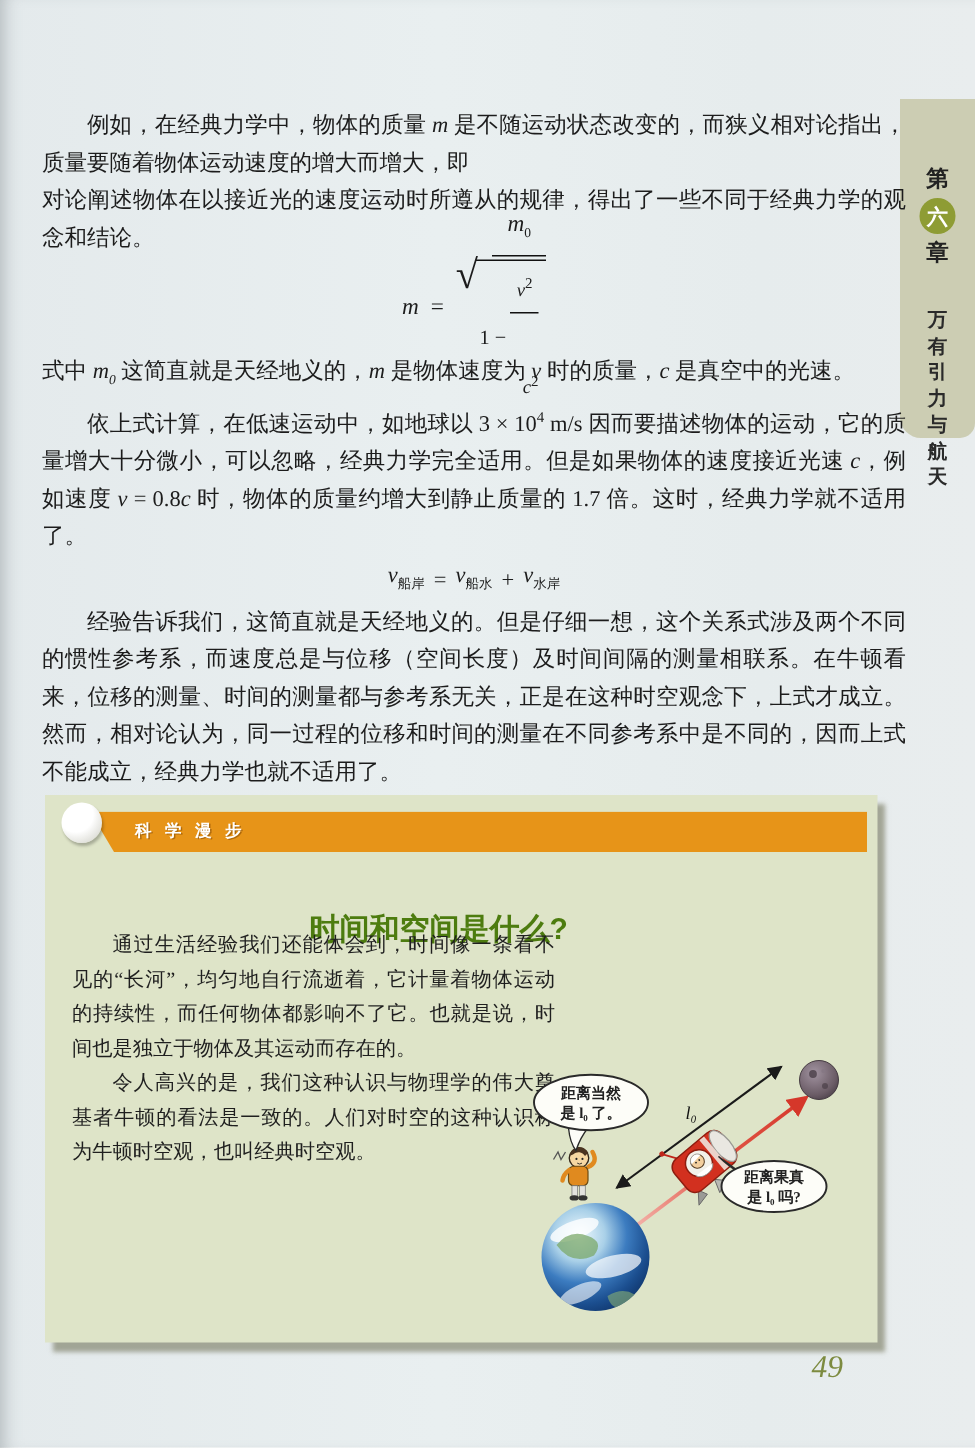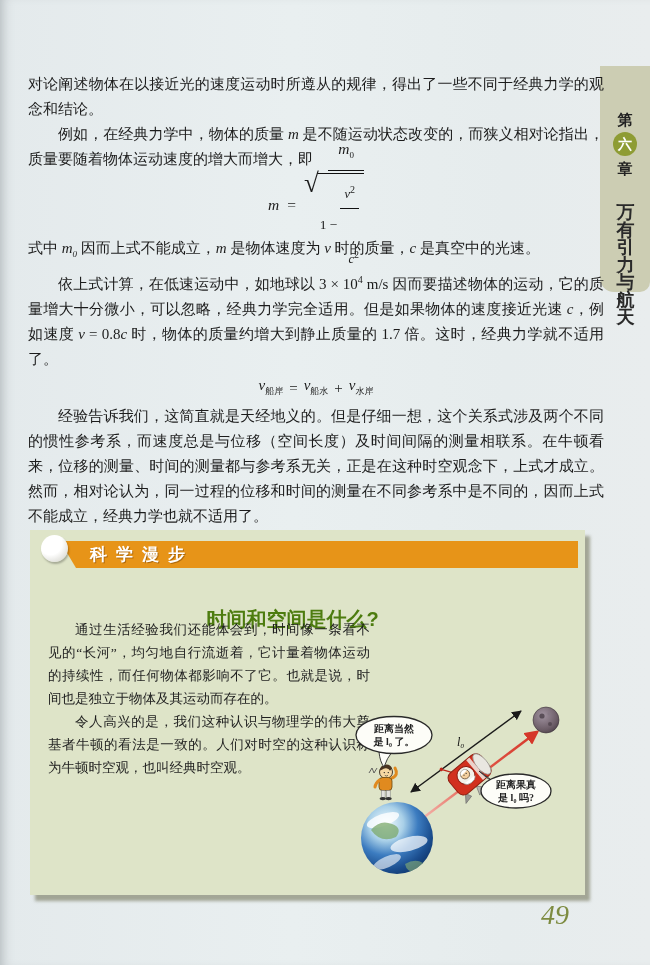--- a/index.html
+++ b/index.html
@@ -15,21 +15,21 @@
     background:#cccdb3;border-radius:0 0 10px 14px;
     display:flex;flex-direction:column;align-items:center;padding-top:44px;box-sizing:border-box;
     font-family:"Liberation Sans","DejaVu Sans",sans-serif;
   }
   .chapter-tab .ch{font-size:15px;font-weight:700;color:#222;line-height:19px;}
   .chapter-circle{
     width:24px;height:24px;border-radius:50%;background:#8e9c34;color:#fff;
     font-size:14px;font-weight:700;line-height:24px;text-align:center;margin:3px 0;
   }
   .chapter-title{
-    margin-top:26px;width:17px;font-size:18px;font-weight:600;color:#2a2a2a;
+    margin-top:26px;width:17px;font-size:13px;font-weight:600;color:#2a2a2a;
     line-height:17.5px;word-break:break-all;text-align:center;
   }
   
   .main-text{
     position:absolute;left:28px;top:72px;width:576px;
     font-size:15px;line-height:25px;text-align:justify;
   }
   .para{margin:0;}
   .para.indent{text-indent:2em;}
   .fvar{font-style:italic;font-family:"Liberation Serif","DejaVu Serif",serif;}
@@ -55,21 +55,21 @@
   .science-box{
     position:absolute;left:30px;top:530px;width:555px;height:365px;
     background:#dee4c8;box-shadow:5px 6px 3px rgba(105,108,78,.55);
   }
   .box-banner{
     position:absolute;left:30px;top:11px;right:7px;height:27px;
     background:#e79418;clip-path:polygon(0 0,100% 0,100% 100%,16px 100%);
   }
   .box-banner-label{
     font-family:"Liberation Sans","DejaVu Sans",sans-serif;
-    color:#fff;font-weight:700;font-size:17px;letter-spacing:9px;
+    color:#fff;font-weight:700;font-size:11px;letter-spacing:9px;
     line-height:27px;padding-left:30px;text-shadow:1px 1px 0 rgba(160,95,10,.8);
   }
   .banner-circle{
     position:absolute;left:11px;top:5px;width:27px;height:27px;border-radius:50%;
     background:radial-gradient(circle at 35% 30%,#ffffff 45%,#d9d9d2 85%,#c4c4bc 100%);
     box-shadow:1px 2px 2px rgba(0,0,0,.25);
   }
   .box-title{
     position:absolute;left:0;right:30px;top:56px;text-align:center;
     font-family:"Liberation Sans","DejaVu Sans",sans-serif;
@@ -79,37 +79,37 @@
     position:absolute;left:18px;top:88px;width:521px;
     font-size:13.5px;line-height:23px;text-align:justify;color:#1f1f1f;
   }
   .box-body .para.narrow{width:322px;}
   
   .illustration{position:absolute;left:323px;top:148px;width:230px;height:212px;}
   .bubble-text{font-family:"Liberation Serif","DejaVu Serif",serif;font-weight:600;}
   
   .page-number{
     position:absolute;left:541px;top:899px;
-    font-style:italic;font-size:28px;color:#7d8b40;font-family:"Liberation Serif","DejaVu Serif",serif;
+    font-style:italic;font-size:21px;color:#7d8b40;font-family:"Liberation Serif","DejaVu Serif",serif;
   }
 </style>
 </head>
 <body>
 
 <aside class="chapter-tab">
   <span class="ch">第</span>
   <span class="chapter-circle">六</span>
   <span class="ch">章</span>
   <div class="chapter-title">万有引力与航天</div>
 </aside>
 
 <main class="main-text">
   <div>
+      <p class="para indent"><span>例如，在经典力学中，物体的质量 </span><i class="fvar">m</i><span> 是不随运动状态改变的，而狭义相对论指出，质量要随着物体运动速度的增大而增大，即</span></p>
       <p class="para"><span>对论阐述物体在以接近光的速度运动时所遵从的规律，得出了一些不同于经典力学的观念和结论。</span></p>
-      <p class="para indent"><span>例如，在经典力学中，物体的质量 </span><i class="fvar">m</i><span> 是不随运动状态改变的，而狭义相对论指出，质量要随着物体运动速度的增大而增大，即</span></p>
     </div>
 
   <div class="formula-block mass">
     <i class="fvar">m</i>
     <span class="fop">=</span>
     <span class="frac">
       <span class="fnum"><i class="fvar">m</i><sub>0</sub></span>
       <span class="fden">
         <span class="sqrt-sign">√</span>
         <span class="radicand">
@@ -117,21 +117,21 @@
           <span class="frac inner">
             <span class="fnum"><i class="fvar">v</i><sup>2</sup></span>
             <span class="fden2"><i class="fvar">c</i><sup>2</sup></span>
           </span>
         </span>
       </span>
     </span>
   </div>
 
   <div>
-      <p class="para"><span>式中 </span><i class="fvar">m<sub>0</sub></i><span> 因而上式不能成立，</span><i class="fvar">m</i><span> 是物体速度为 </span><i class="fvar">v</i><span> 时的质量，</span><i class="fvar">c</i><span> 是真空中的光速。</span></p>
+      <p class="para"><span>式中 </span><i class="fvar">m<sub>0</sub></i><span> 这简直就是天经地义的，</span><i class="fvar">m</i><span> 是物体速度为 </span><i class="fvar">v</i><span> 时的质量，</span><i class="fvar">c</i><span> 是真空中的光速。</span></p>
       <p class="para indent"><span>依上式计算，在低速运动中，如地球以 3 × 10</span><sup>4</sup><span> m/s 因而要描述物体的运动，它的质量增大十分微小，可以忽略，经典力学完全适用。但是如果物体的速度接近光速 </span><i class="fvar">c</i><span>，例如速度 </span><i class="fvar">v</i><span> = 0.8</span><i class="fvar">c</i><span> 时，物体的质量约增大到静止质量的 1.7 倍。这时，经典力学就不适用了。</span></p>
     </div>
 
   <div class="formula-block small">
     <span><i class="fvar">v</i><sub>船岸</sub></span>
     <span class="fop">=</span>
     <span><i class="fvar">v</i><sub>船水</sub></span>
     <span class="fop">+</span>
     <span><i class="fvar">v</i><sub>水岸</sub></span>
   </div>

